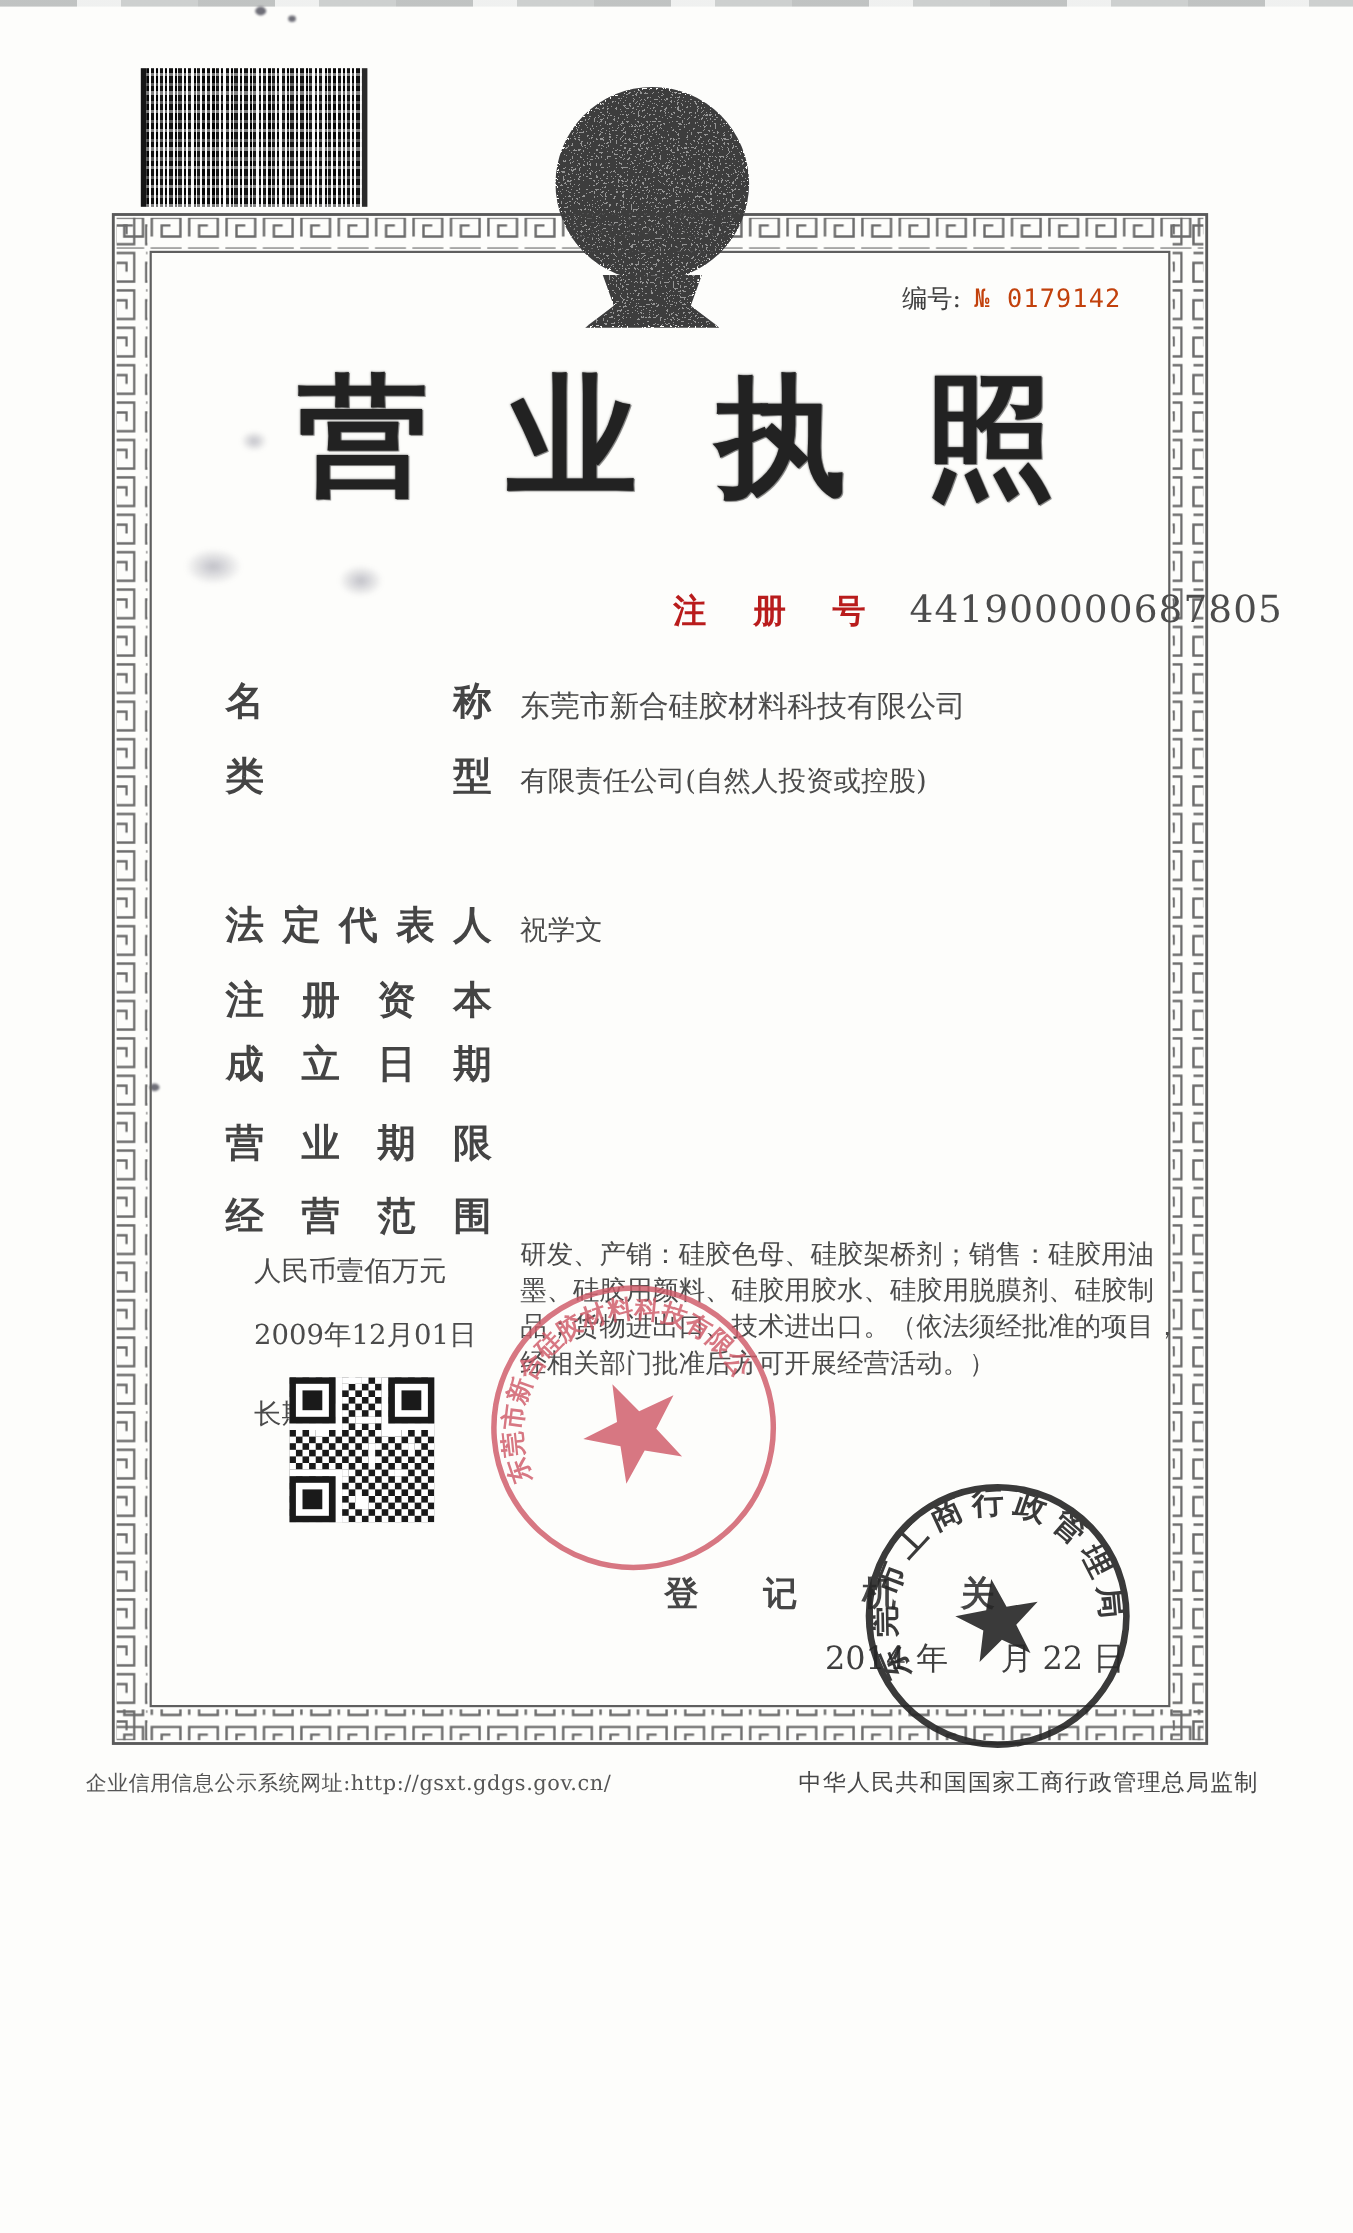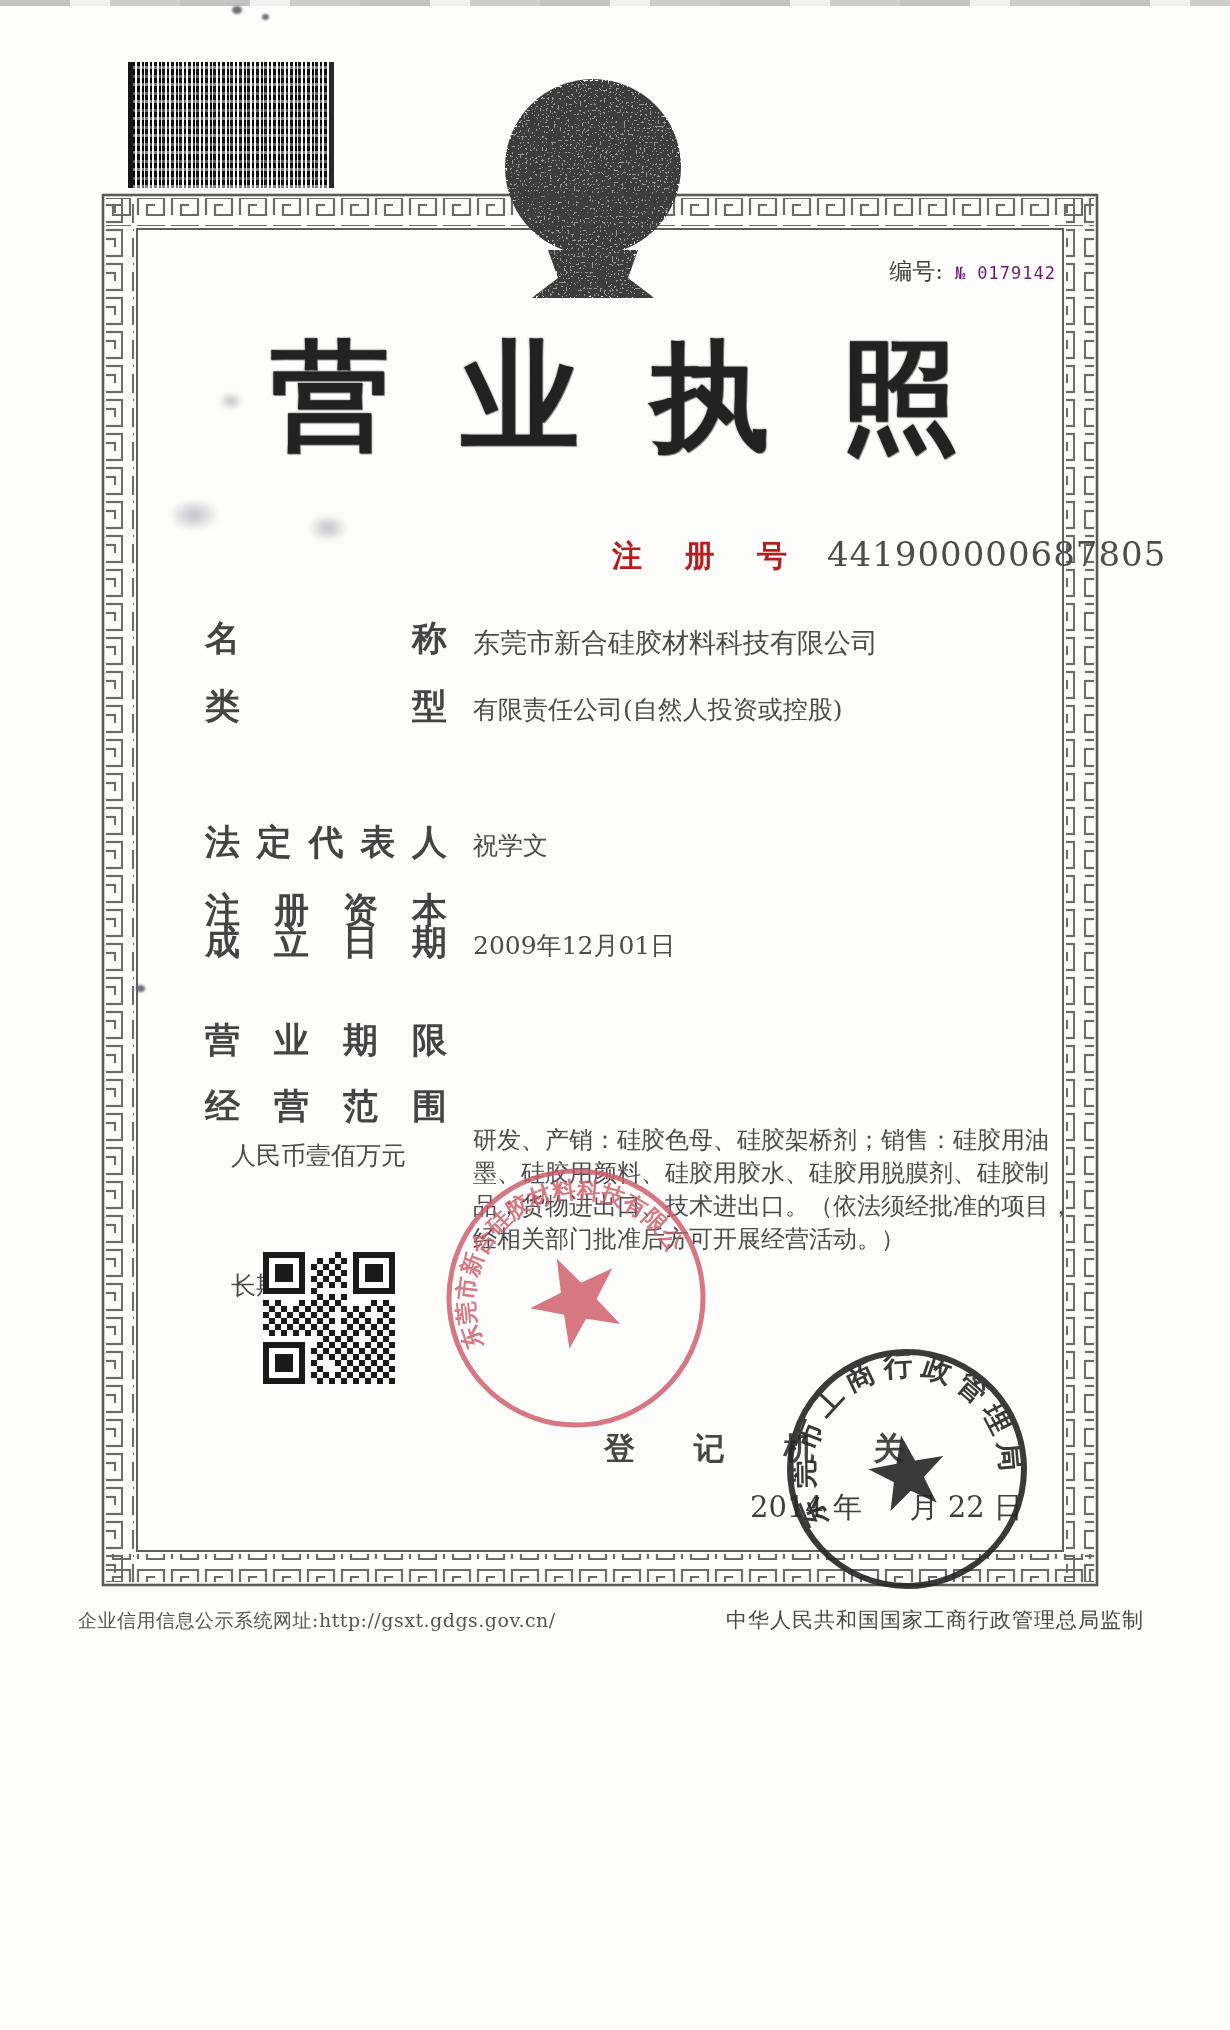--- a/index.html
+++ b/index.html
@@ -16,23 +16,23 @@
 
   
   .barcode{left:128px;top:62px;width:196px;height:126px;
     background:repeating-linear-gradient(90deg,#0c0c0c 0 2px,#f7f7f7 2px 4px,#161616 4px 7px,#efefef 7px 9px,#000 9px 11px,#ececec 11px 12px,#1d1d1d 12px 15px,#f2f2f2 15px 17px);
     border-left:5px solid #1a1a1a;border-right:5px solid #2e2e2e;
     filter:blur(.7px) contrast(1.05);}
   .barcode::after{content:"";position:absolute;inset:0;
     background:repeating-linear-gradient(0deg,rgba(255,255,255,.45) 0 3px,rgba(255,255,255,0) 3px 8px,rgba(255,255,255,.3) 8px 11px,rgba(255,255,255,0) 11px 17px);}
 
   
-  .serial{top:256px;left:794px;width:262px;display:flex;justify-content:flex-end;align-items:baseline;gap:12px;}
+  .serial{top:256px;left:820px;width:262px;display:flex;justify-content:flex-start;align-items:baseline;gap:12px;}
   .serial .lab{font-size:23px;color:#3e3e3e;font-family:"DejaVu Serif",serif;}
-  .serial .num{font-size:17px;color:#701a75;font-family:"DejaVu Sans Mono","Liberation Mono",monospace;letter-spacing:1px;}
+  .serial .num{font-size:23px;color:#c2410c;font-family:"DejaVu Sans Mono","Liberation Mono",monospace;letter-spacing:1px;}
 
   
   .title{top:322px;left:0;width:1230px;text-align:center;
     font-family:"DejaVu Serif","Liberation Serif",serif;font-weight:900;font-size:118px;line-height:1.25;
     letter-spacing:72px;padding-left:72px;box-sizing:border-box;color:#222;
     text-shadow:0 0 2px rgba(25,25,25,.85),1px 1px 0 rgba(60,60,60,.5);}
 
   
   .regline{top:534px;left:612px;display:flex;align-items:baseline;gap:24px;}
   .regline .lab{font-size:30px;letter-spacing:16px;color:#b91c1c;font-family:"DejaVu Serif",serif;font-weight:600;}
@@ -135,21 +135,21 @@
     <div class="rv">有限责任公司(自然人投资或控股)</div>
   </div>
   <div class="row" style="top:822px;">
     <div class="rl">法定代表人</div>
     <div class="rv">祝学文</div>
   </div>
   <div class="row" style="top:890px;flex-direction:column;">
     <div class="rl">注册资本</div>
     <div class="rv">人民币壹佰万元</div>
   </div>
-  <div class="row" style="top:922px;">
+  <div class="row" style="top:948px;flex-direction:column;">
     <div class="rl">成立日期</div>
     <div class="rv">2009年12月01日</div>
   </div>
   <div class="row" style="top:1020px;flex-direction:column;">
     <div class="rl">营业期限</div>
     <div class="rv">长期</div>
   </div>
   <div class="row" style="top:1086px;">
     <div class="rl">经营范围</div>
     <div class="rv" style="font-size:24px;line-height:1.38;margin-top:32px;">研发、产销：硅胶色母、硅胶架桥剂；销售：硅胶用油墨、硅胶用颜料、硅胶用胶水、硅胶用脱膜剂、硅胶制品；货物进出口、技术进出口。（依法须经批准的项目，经相关部门批准后方可开展经营活动。）</div>

